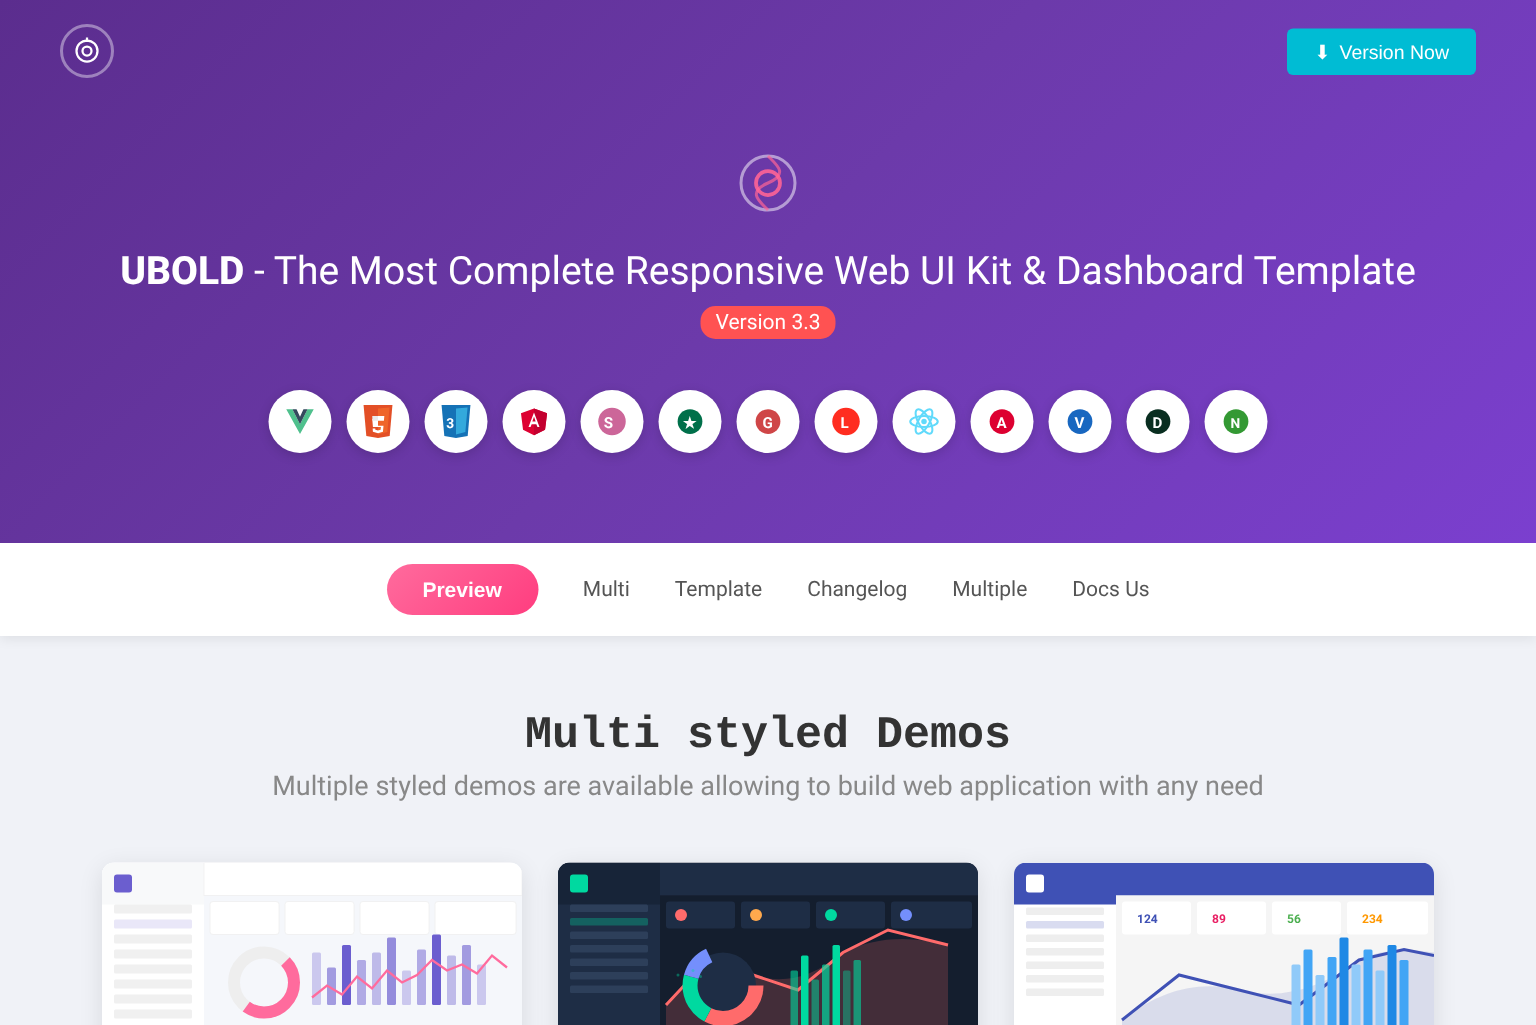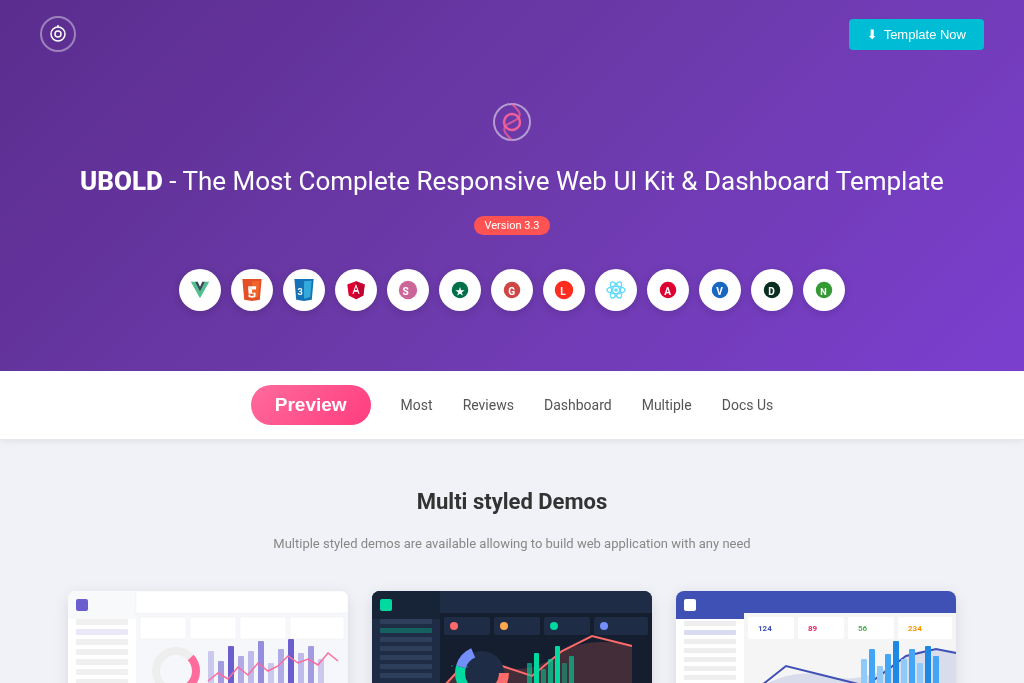--- a/index.html
+++ b/index.html
@@ -41,30 +41,30 @@
       gap: 6px;
     }
     .hero-content {
       text-align: center;
       padding-top: 30px;
     }
     .hero-title {
       color: white;
       font-size: 26px;
       font-weight: 700;
-      margin-bottom: 18px;
+      margin-bottom: 8px;
     }
     .hero-title span {
       font-weight: 400;
     }
     .version-badge {
       display: inline-block;
       background: #ff5252;
       color: white;
-      font-size: 11px;
+      font-size: 14px;
       padding: 3px 10px;
       border-radius: 10px;
       margin-bottom: 24px;
     }
     .tech-icons {
       display: flex;
       justify-content: center;
       gap: 10px;
       flex-wrap: wrap;
       margin-top: 10px;
@@ -90,46 +90,47 @@
       gap: 30px;
       padding: 14px 40px;
       box-shadow: 0 2px 8px rgba(0,0,0,0.08);
     }
     .nav-btn-active {
       background: linear-gradient(135deg, #ff6b9d, #ff3d7f);
       color: white;
       border: none;
       padding: 9px 24px;
       border-radius: 24px;
-      font-size: 19px;
+      font-size: 14px;
       font-weight: 600;
       cursor: pointer;
     }
     .nav-link {
       color: #555;
       font-size: 14px;
       text-decoration: none;
       cursor: pointer;
       background: none;
       border: none;
     }
 
     
     .main-content {
       padding: 50px 40px 60px;
       text-align: center;
     }
     .section-title {
-      font-size: 22px;
+      font-size: 30px;
       font-weight: 700;
       color: #333;
-      margin-bottom: 22px;
+      margin-bottom: 6px;
+      font-family: Liberation Mono, monospace;
     }
     .section-sub {
-      font-size: 13px;
+      font-size: 18px;
       color: #888;
       margin-bottom: 40px;
     }
 
     
     .demo-cards {
       display: flex;
       justify-content: center;
       gap: 24px;
       flex-wrap: wrap;
@@ -168,21 +169,21 @@
   <div class="top-bar">
     <div class="logo-icon">
       <svg width="20" height="20" viewBox="0 0 20 20" fill="none">
         <circle cx="10" cy="10" r="7" stroke="white" stroke-width="1.5" fill="none"></circle>
         <circle cx="10" cy="10" r="3" stroke="white" stroke-width="1.5" fill="none"></circle>
         <line x1="10" y1="1" x2="10" y2="4" stroke="white" stroke-width="1.5"></line>
       </svg>
     </div>
     <button class="download-btn">
       <span>⬇</span>
-      <span>Template Now</span>
+      <span>Version Now</span>
     </button>
   </div>
 
   <div class="hero-content">
     
     <div style="margin-bottom:16px;">
       <svg width="48" height="48" viewBox="0 0 48 48" fill="none">
         <circle cx="24" cy="24" r="18" stroke="rgba(255,255,255,0.5)" stroke-width="2" fill="none"></circle>
         <circle cx="24" cy="24" r="8" stroke="rgba(255,100,150,0.9)" stroke-width="2.5" fill="none"></circle>
         <path d="M24 6 C30 12 38 18 24 24 C10 30 18 36 24 42" stroke="rgba(255,100,150,0.7)" stroke-width="2" fill="none"></path>
@@ -294,23 +295,23 @@
             <circle cx="12" cy="12" r="9" fill="#339933"></circle>
             <text x="8" y="17" font-size="10" fill="white" font-weight="bold">N</text>
           </svg>
       </div>
     </div>
   </div>
 </div>
 
 <div class="nav-bar">
   <button class="nav-btn-active">Preview</button>
-  <a class="nav-link">Most</a>
-  <a class="nav-link">Reviews</a>
-  <a class="nav-link">Dashboard</a>
+  <a class="nav-link">Multi</a>
+  <a class="nav-link">Template</a>
+  <a class="nav-link">Changelog</a>
   <a class="nav-link">Multiple</a>
   <a class="nav-link">Docs Us</a>
 </div>
 
 <div class="main-content">
   <h2 class="section-title">Multi styled Demos</h2>
   <p class="section-sub">Multiple styled demos are available allowing to build web application with any need</p>
 
   <div class="demo-cards">
 

